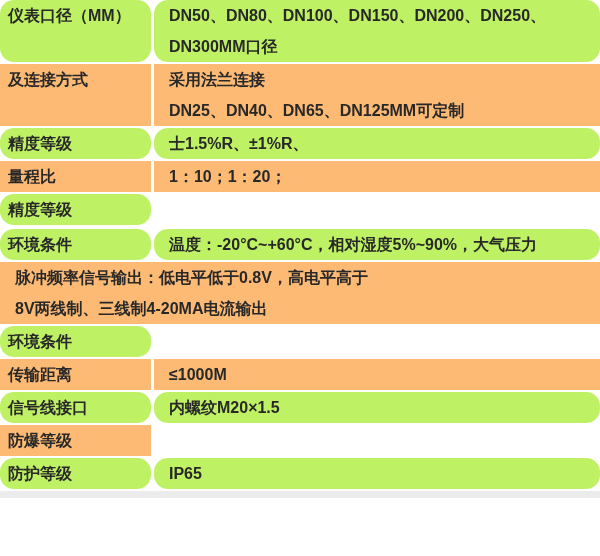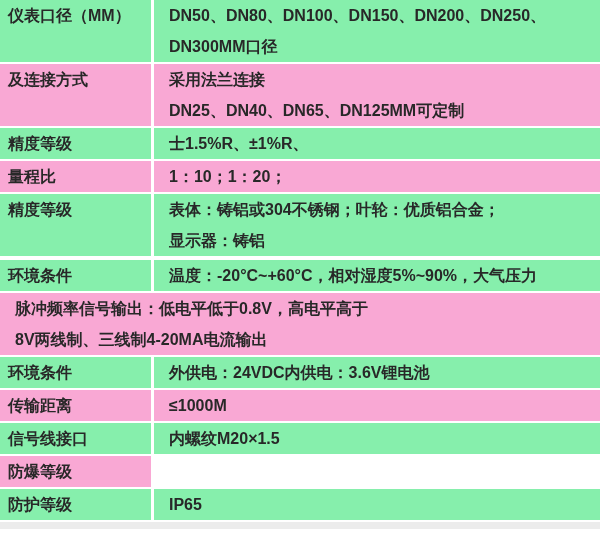--- a/index.html
+++ b/index.html
@@ -21,24 +21,25 @@
     display: flex;
     column-gap: 3px;          
     margin-bottom: 2px;       
     overflow: hidden;
   }
   .cell {
     box-sizing: border-box;
     font-size: 16px;
     font-weight: 700;
     line-height: 31px;
-    background: #f9a8d4;
+    background: #fdba74;
   }
   .row.shaded .cell {
-    background: #86efac;
+    background: #bef264;
+    border-radius: 14px;
   }
   .label-cell {
     flex: 0 0 151px;
     width: 151px;
     padding-left: 8px;
     padding-right: 4px;
     white-space: nowrap;
     overflow: hidden;
   }
   .value-cell {
@@ -76,40 +77,37 @@
     <div class="cell value-cell">士1.5%R、±1%R、</div>
   </div>
 
   <div class="row">
     <div class="cell label-cell">量程比</div>
     <div class="cell value-cell">1：10；1：20；</div>
   </div>
 
   <div class="row shaded">
     <div class="cell label-cell">精度等级</div>
-    <div class="cell value-cell">表体：铸铝或304不锈钢；叶轮：优质铝合金；
-显示器：铸铝</div>
   </div>
 
   <div class="row">
   </div>
 
   <div class="row shaded">
     <div class="cell label-cell">环境条件</div>
     <div class="cell value-cell">温度：-20°C~+60°C，相对湿度5%~90%，大气压力</div>
   </div>
 
   <div class="row">
     <div class="cell value-cell">脉冲频率信号输出：低电平低于0.8V，高电平高于
 8V两线制、三线制4-20MA电流输出</div>
   </div>
 
   <div class="row shaded">
     <div class="cell label-cell">环境条件</div>
-    <div class="cell value-cell">外供电：24VDC内供电：3.6V锂电池</div>
   </div>
 
   <div class="row">
     <div class="cell label-cell">传输距离</div>
     <div class="cell value-cell">≤1000M</div>
   </div>
 
   <div class="row shaded">
     <div class="cell label-cell">信号线接口</div>
     <div class="cell value-cell">内螺纹M20×1.5</div>

